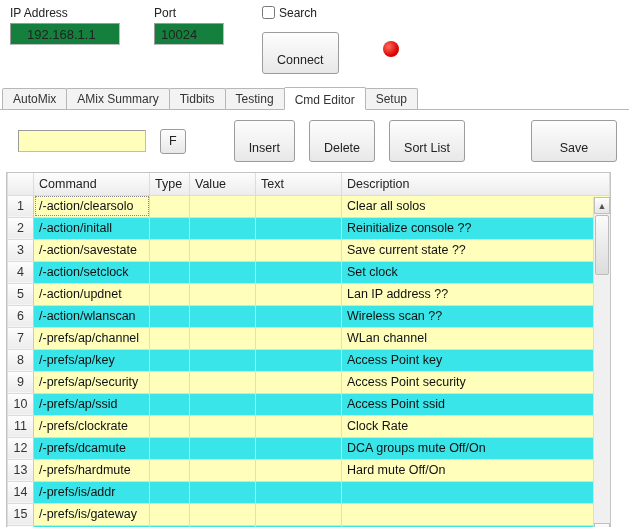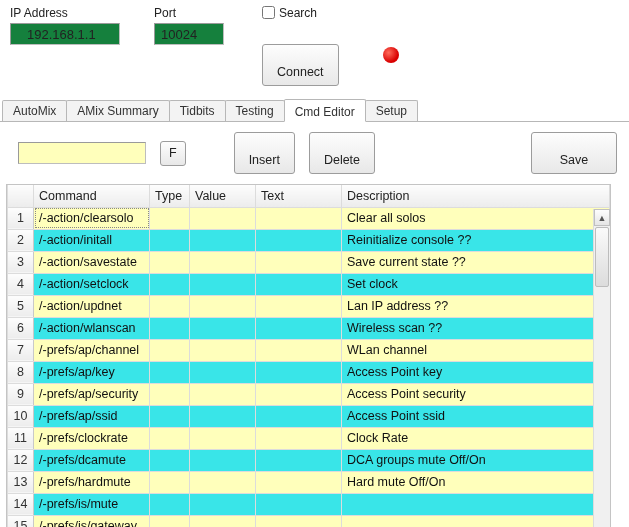--- a/index.html
+++ b/index.html
@@ -27,21 +27,21 @@
     border-top-color:#9a9a9a;
     border-left-color:#9a9a9a;
     padding: 2px 6px;
     font-size: 13px;
     height: 22px;
     color:#222;
   }
   .ip-input { width: 110px; padding-left:16px;}
   .port-input { width: 70px; color:#222;}
   .connect-col { display:flex; flex-direction:column; gap:4px; margin-left:4px;}
-  .search-row { display:flex; align-items:flex-start; gap:4px; font-size:12px; color:#222; margin-bottom:20px;}
+  .search-row { display:flex; align-items:flex-start; gap:4px; font-size:12px; color:#222; margin-bottom:8px;}
   .search-row input[type=checkbox]{ width:13px;height:13px; margin:0;}
   .btn {
     background: linear-gradient(#fdfdfd,#e8e8e8);
     border: 1px solid #9c9c9c;
     border-radius: 3px;
     padding: 20px 14px;
     font-size: 12.5px;
     font-family: inherit;
     color:#222;
     cursor: pointer;
@@ -235,20 +235,21 @@
     <div class="tab active">Cmd Editor</div>
     <div class="tab">Setup</div>
   </div>
 
 <div class="toolbar">
   <input class="filter-input" value="" style="">
   <button class="btn btn-small">F</button>
   <div style="width:20px"></div>
   <button class="btn">Insert</button>
   <button class="btn">Delete</button>
+  <button class="btn" style="min-width:74px">Sort List</button>
   <div class="spacer"></div>
   <button class="btn" style="min-width:86px">Save</button>
 </div>
 
 <div class="grid-wrap">
   <div class="grid-scroll">
     <table class="grid">
       <thead>
         <tr>
           <th class="rownum-h"></th>
@@ -359,21 +360,21 @@
           <tr class="row-yellow">
             <td class="rownum">13</td>
             <td class="d cmd-cell">/-prefs/hardmute</td>
             <td class="d"></td>
             <td class="d"></td>
             <td class="d"></td>
             <td class="d">Hard mute Off/On</td>
           </tr>
           <tr class="row-cyan">
             <td class="rownum">14</td>
-            <td class="d cmd-cell">/-prefs/is/mute</td>
+            <td class="d cmd-cell">/-prefs/is/addr</td>
             <td class="d"></td>
             <td class="d"></td>
             <td class="d"></td>
             <td class="d"></td>
           </tr>
           <tr class="row-yellow">
             <td class="rownum">15</td>
             <td class="d cmd-cell">/-prefs/is/gateway</td>
             <td class="d"></td>
             <td class="d"></td>

